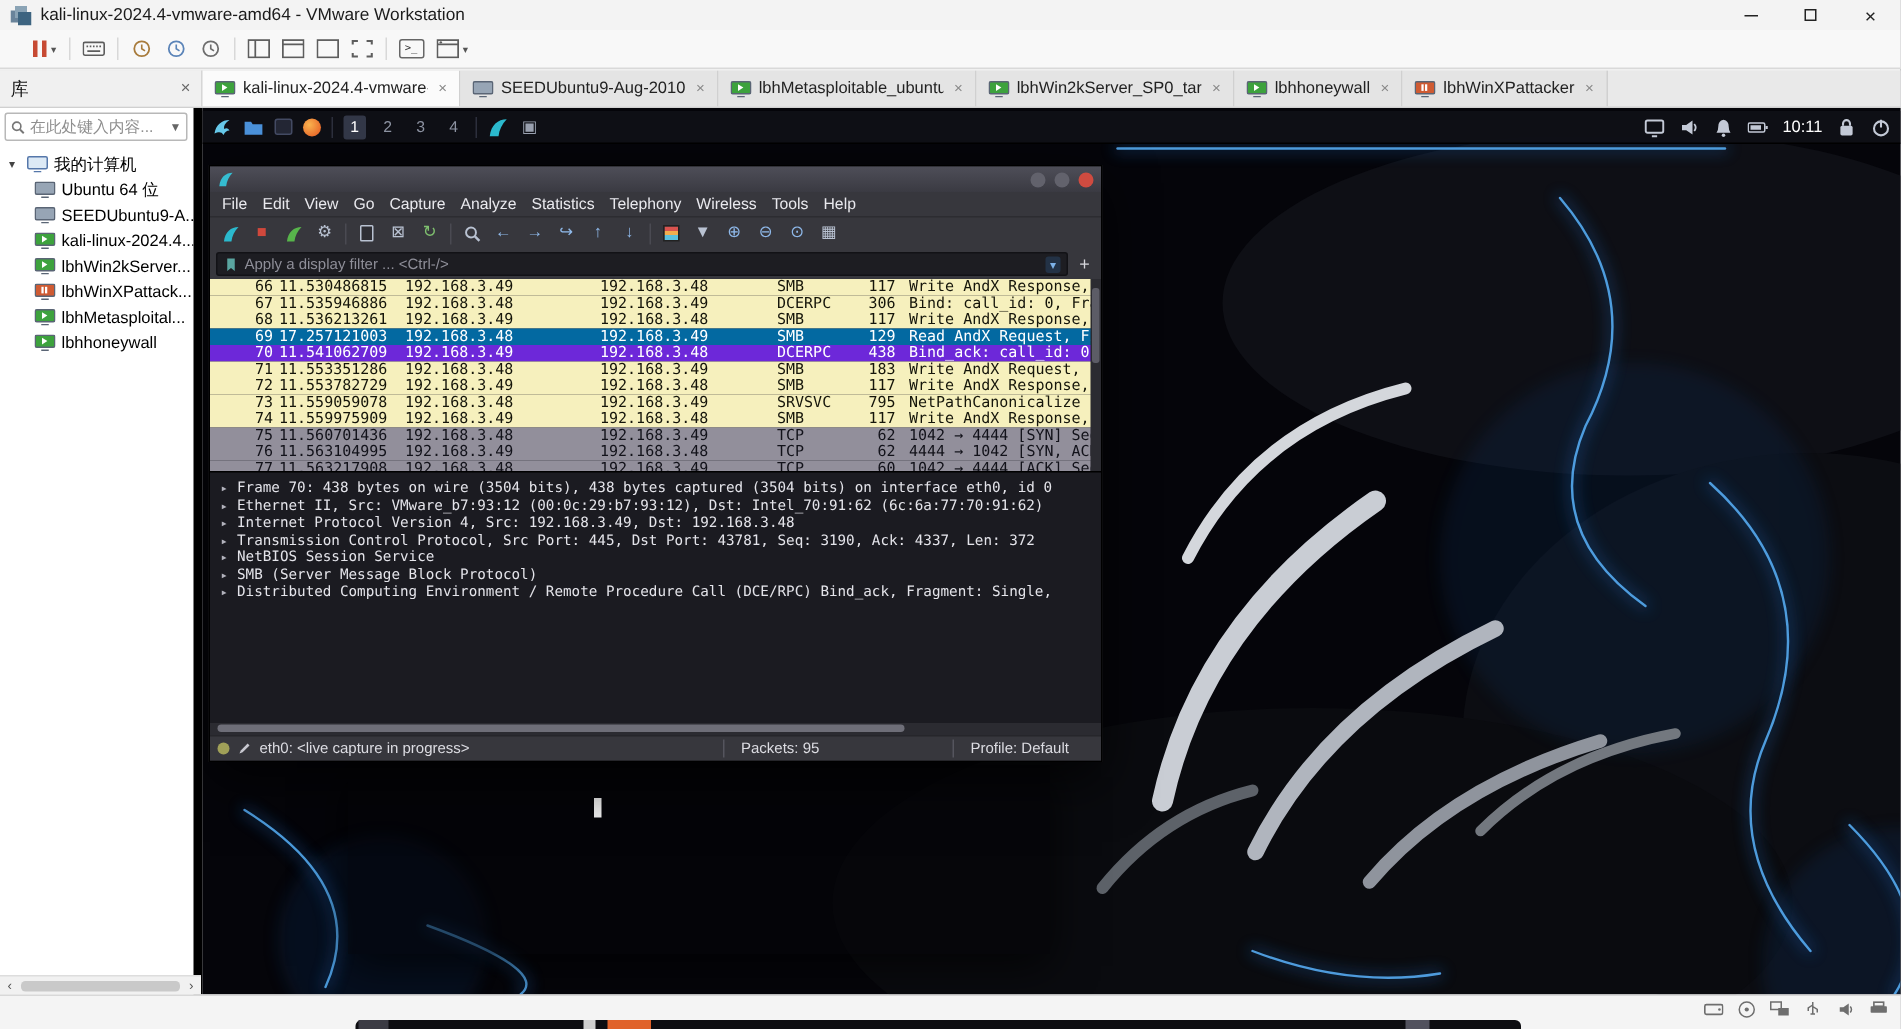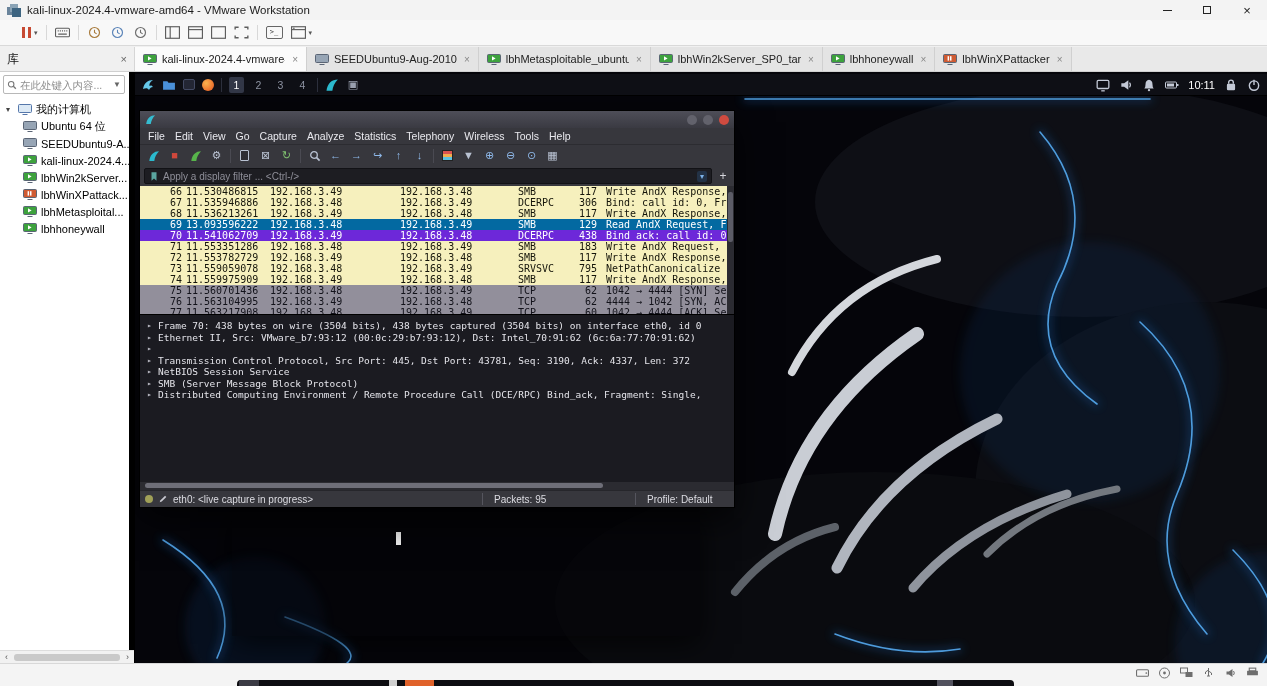--- a/index.html
+++ b/index.html
@@ -620,21 +620,21 @@
             <span class="c-time">11.536213261</span>
             <span class="c-src">192.168.3.49</span>
             <span class="c-dst">192.168.3.48</span>
             <span class="c-proto">SMB</span>
             <span class="c-len">117</span>
             <span class="c-info">Write AndX Response,</span>
           </div>
           <div class="pkt-row selected">
             <span class="c-gutter"></span>
             <span class="c-no">69</span>
-            <span class="c-time">13.093596222</span>
+            <span class="c-time">17.257121003</span>
             <span class="c-src">192.168.3.48</span>
             <span class="c-dst">192.168.3.49</span>
             <span class="c-proto">SMB</span>
             <span class="c-len">129</span>
             <span class="c-info">Read AndX Request, FI</span>
           </div>
           <div class="pkt-row selected-alt">
             <span class="c-gutter"></span>
             <span class="c-no">70</span>
             <span class="c-time">11.541062709</span>
@@ -722,20 +722,21 @@
           <div class="d-line">
             <span class="d-arrow">▸</span>
             <span class="d-text">Frame 70: 438 bytes on wire (3504 bits), 438 bytes captured (3504 bits) on interface eth0, id 0</span>
           </div>
           <div class="d-line">
             <span class="d-arrow">▸</span>
             <span class="d-text">Ethernet II, Src: VMware_b7:93:12 (00:0c:29:b7:93:12), Dst: Intel_70:91:62 (6c:6a:77:70:91:62)</span>
           </div>
           <div class="d-line">
             <span class="d-arrow">▸</span>
+            <span class="d-text">Internet Protocol Version 4, Src: 192.168.3.49, Dst: 192.168.3.48</span>
           </div>
           <div class="d-line">
             <span class="d-arrow">▸</span>
             <span class="d-text">Transmission Control Protocol, Src Port: 445, Dst Port: 43781, Seq: 3190, Ack: 4337, Len: 372</span>
           </div>
           <div class="d-line">
             <span class="d-arrow">▸</span>
             <span class="d-text">NetBIOS Session Service</span>
           </div>
           <div class="d-line">

